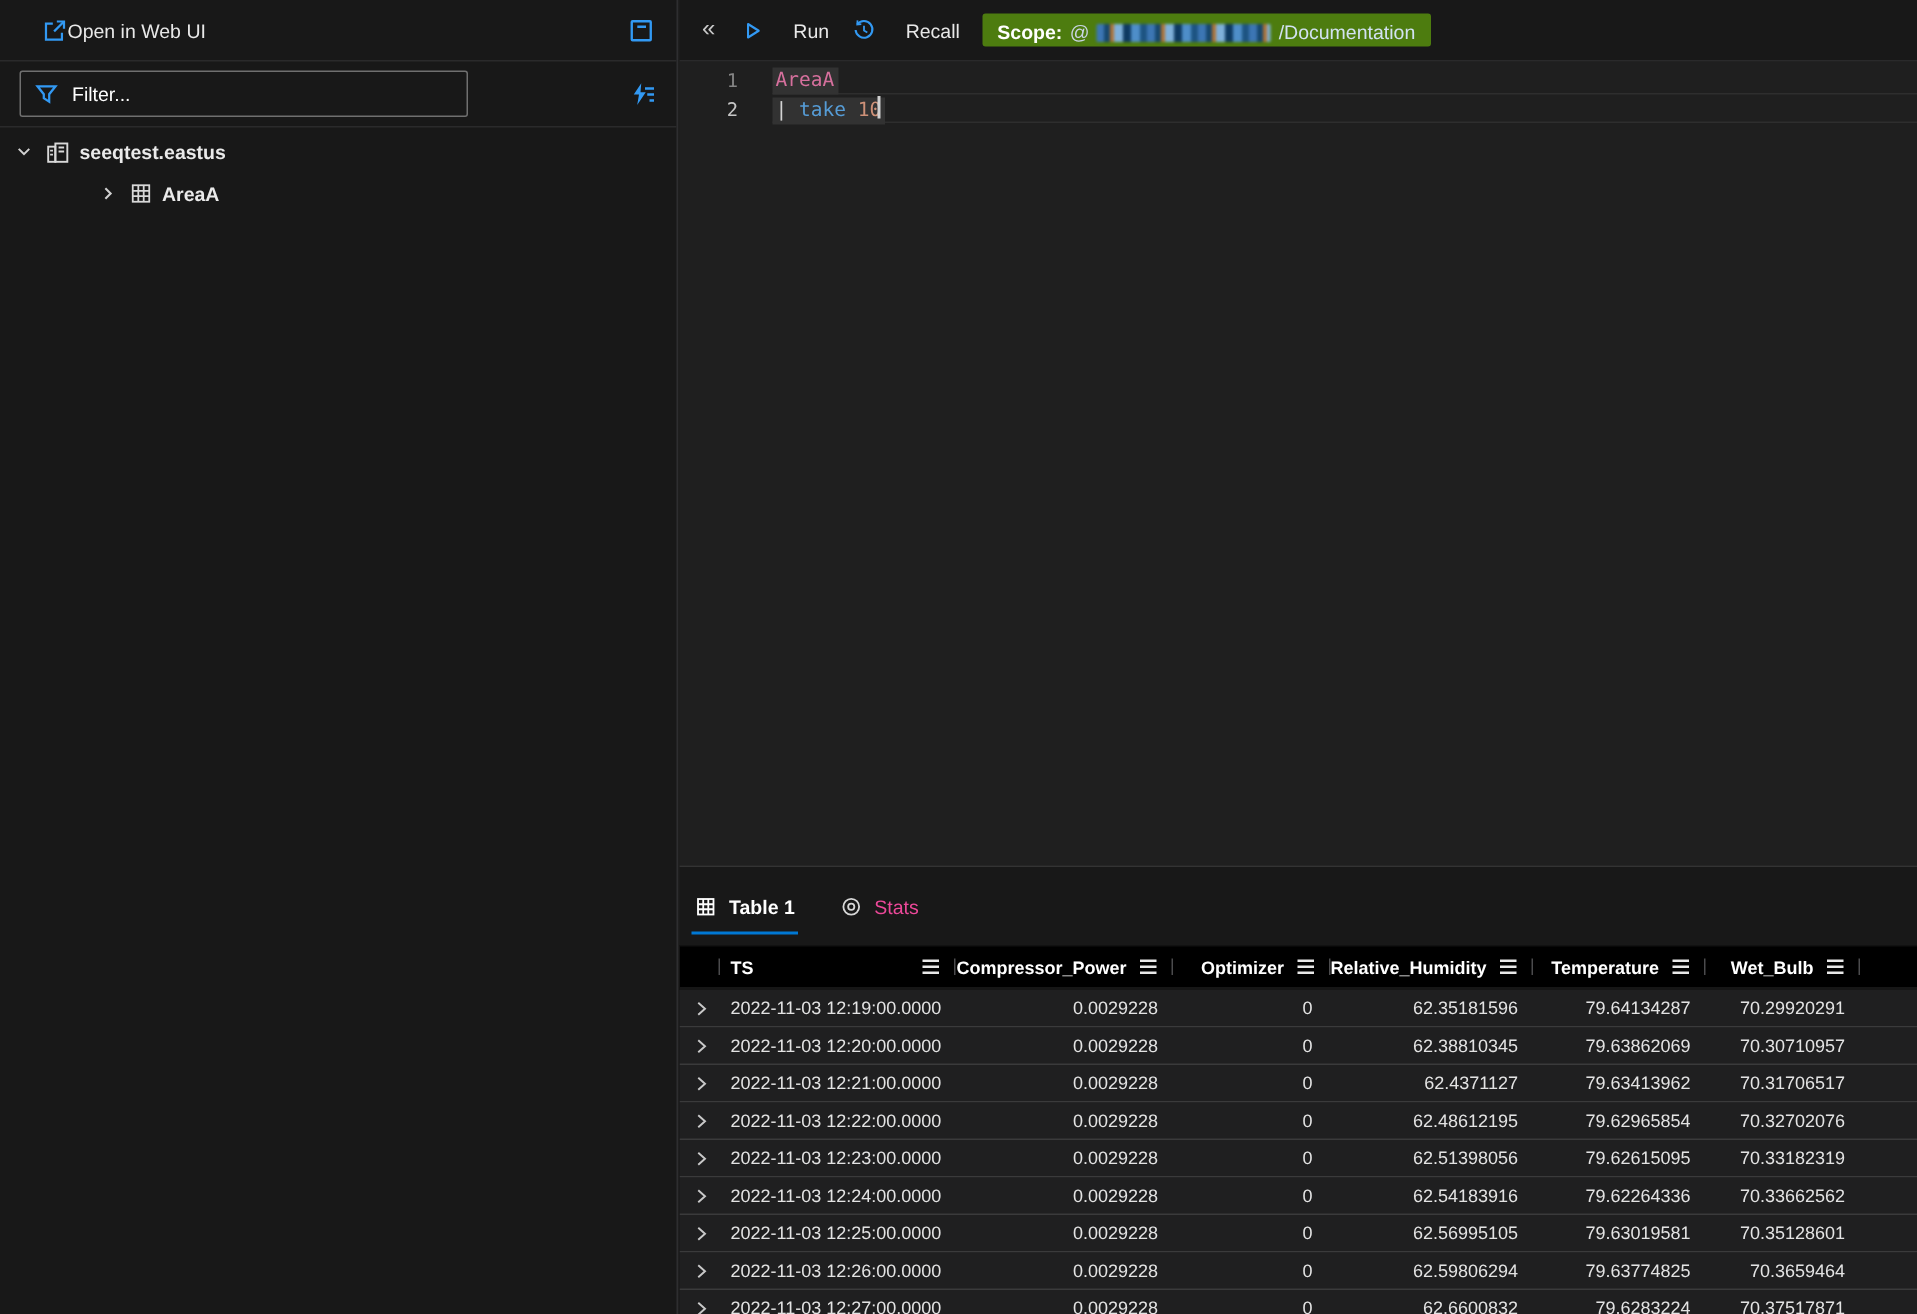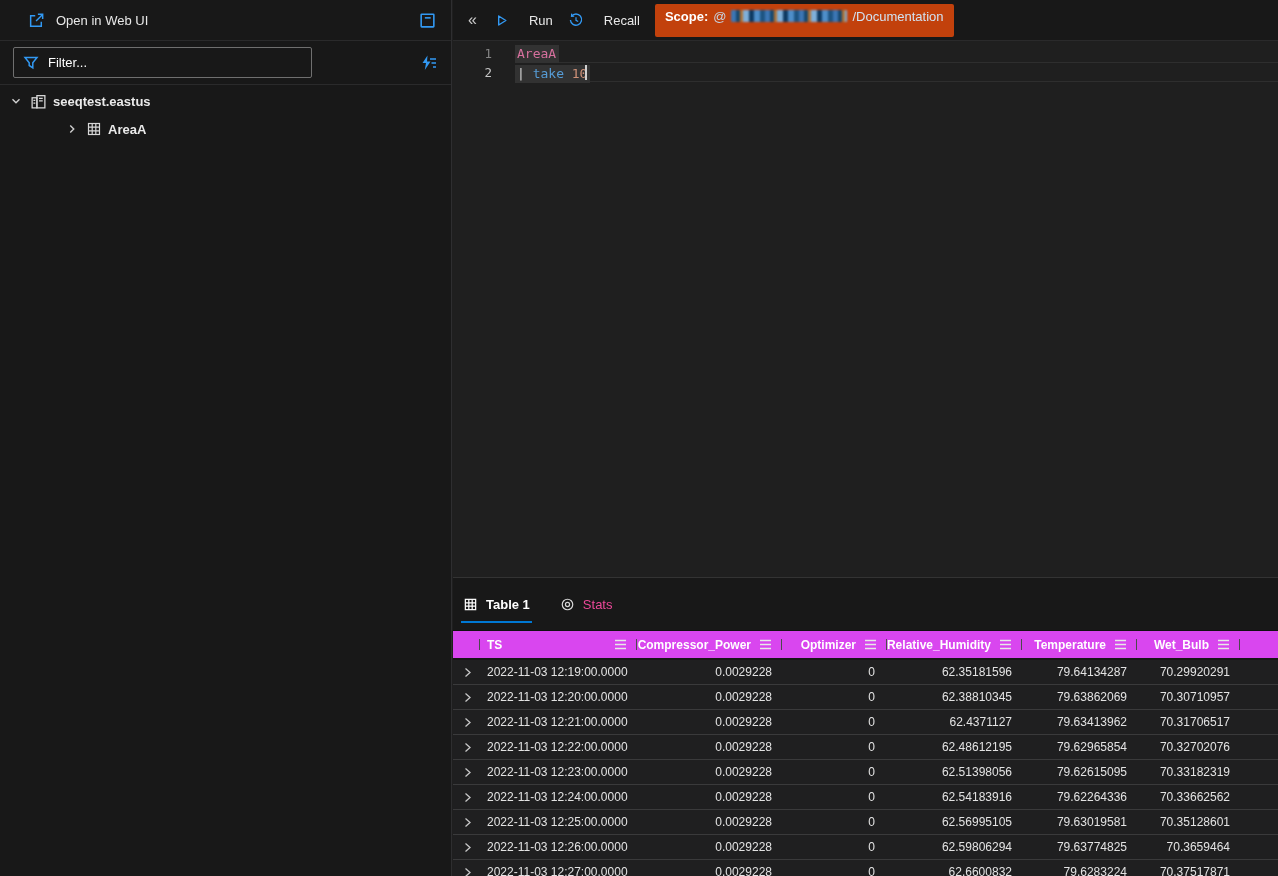--- a/index.html
+++ b/index.html
@@ -15,21 +15,21 @@
 
   
   .sidebar {
     position:absolute; left:0; top:0; bottom:0; width:452px;
     background:#181818; border-right:1px solid #2e2e30;
   }
   .sb-header {
     height:41px; display:flex; align-items:center; justify-content:space-between;
     padding:0 14px 0 28px; border-bottom:1px solid #2a2a2b;
   }
-  .sb-title-group { display:flex; align-items:center; gap:11px; cursor:pointer; }
+  .sb-title-group { display:flex; align-items:center; cursor:pointer; }
   .sb-title { font-size:13px; color:#e8e8e8; }
   .sb-filter-row {
     height:44px; display:flex; align-items:center; justify-content:space-between;
     padding:0 13px; border-bottom:1px solid #2a2a2b;
   }
   .filter-box {
     width:299px; height:31px; border:1px solid #6f6f6f; border-radius:2px;
     display:flex; align-items:center; gap:9px; padding:0 9px; background:#181818;
   }
   .filter-placeholder { font-size:13px; color:#ffffff; }
@@ -50,22 +50,22 @@
 
   
   .main { position:absolute; left:453px; top:0; right:0; bottom:0; }
   .toolbar {
     height:41px; background:#181818; border-bottom:1px solid #2a2a2b;
     display:flex; align-items:center; gap:15px; padding:0 13px;
   }
   .collapse-btn { font-size:16px; color:#c9c9c9; cursor:pointer; line-height:1; padding:0 2px; }
   .tb-btn { display:flex; align-items:center; gap:20px; font-size:13px; color:#e8e8e8; cursor:pointer; background:none; border:none; font-family:inherit; }
   .scope-badge {
-    display:flex; align-items:center; gap:5px; background:#c2410c;
-    padding:5px 10px 13px 10px; border-radius:2px; font-size:13px; cursor:pointer;
+    display:flex; align-items:center; gap:5px; background:#4d7c0f;
+    padding:5px 10px 2px 10px; border-radius:2px; font-size:13px; cursor:pointer;
   }
   .scope-label { font-weight:bold; color:#ffffff; }
   .scope-at { color:#c8d4e2; }
   .scope-redacted {
     display:inline-block; width:116px; height:12px; border-radius:1px;
     background:repeating-linear-gradient(90deg,
       #3c76b4 0 5px, #17486f 5px 9px, #b07437 9px 12px, #7fb0da 12px 18px,
       #0e3a62 18px 23px, #4e8ec9 23px 29px, #1d5482 29px 34px);
     filter: blur(1.1px);
   }
@@ -104,21 +104,21 @@
     content:""; position:absolute; left:-2px; right:-2px; bottom:7px; height:2.5px; background:#0078d4;
   }
 
   .grid { flex:1; display:flex; flex-direction:column; overflow:hidden; }
   .thead, .trow {
     display:grid;
     grid-template-columns: 27px 157px 145px 105px 135px 115px 103px 1fr;
     align-items:center;
   }
   .thead {
-    height:30px; flex:0 0 30px; background:#d946ef; border-top:1px solid #111;
+    height:30px; flex:0 0 30px; background:#000000; border-top:1px solid #111;
     border-bottom:2px solid #161616; font-size:12px; font-weight:bold; color:#ffffff;
   }
   .th { position:relative; height:100%; display:flex; align-items:center; }
   .th::after { content:""; position:absolute; right:0; top:8px; bottom:8px; width:1px; background:#4b4b4d; }
   .th.no-sep::after { display:none; }
   .th-ts { justify-content:space-between; padding:0 10px 0 7px; }
   .th-num { justify-content:flex-end; gap:8px; padding-right:10px; }
   .trow {
     height:25px; flex:0 0 25px; background:#1f1f20; border-bottom:1px solid #3a3a3b;
     font-size:12px; color:#e3e3e3; cursor:default;

